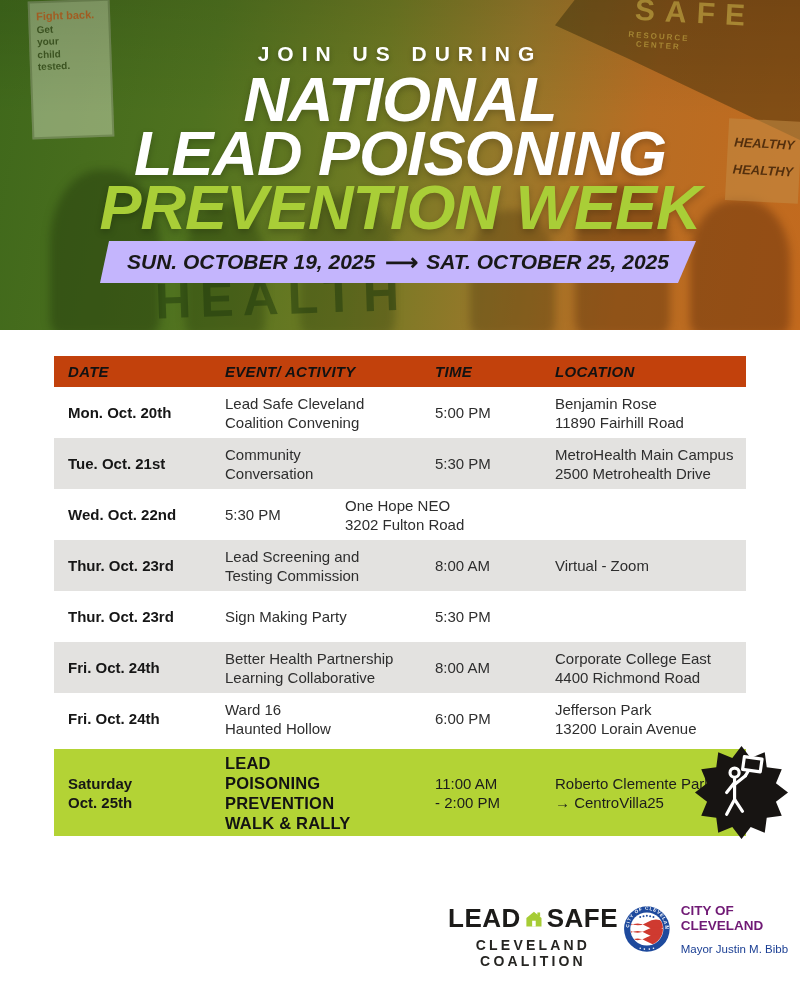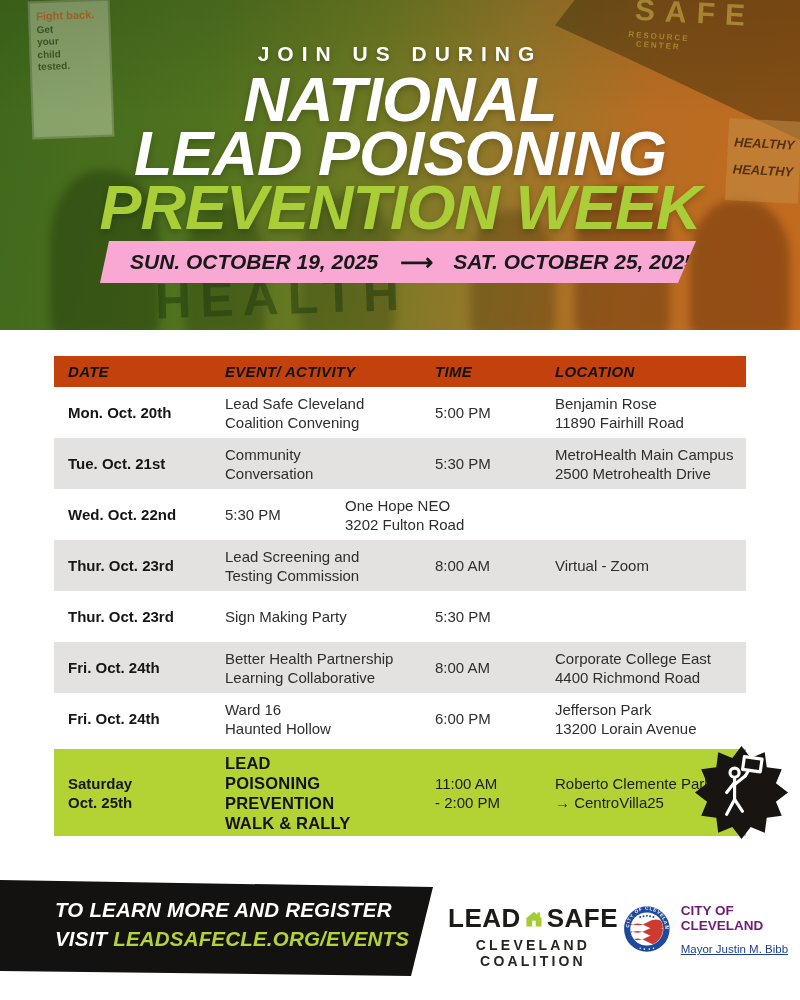--- a/index.html
+++ b/index.html
@@ -55,23 +55,23 @@
     text-shadow:0 2px 5px rgba(0,0,0,.25);
   }
   .title { position:absolute; left:0; top:72px; width:800px; text-align:center;
     font-style:italic; font-weight:800; line-height:54px; letter-spacing:-1px;
     text-shadow:0 3px 7px rgba(0,0,0,.22); }
   .t-white { color:#ffffff; font-size:63px; }
   .t-lime  { color:#a9ce37; font-size:63px; }
 
   .date-banner {
     position:absolute; left:100px; top:241px; width:596px; height:42px;
-    background:#f9a8d4; box-shadow:0 3px 8px rgba(0,0,0,.18);
+    background:#c4b5fd; box-shadow:0 3px 8px rgba(0,0,0,.18);
     clip-path:polygon(9px 0, 100% 0, calc(100% - 18px) 100%, 0 100%);
-    display:flex; align-items:center; justify-content:flex-end; gap:22px;
+    display:flex; align-items:center; justify-content:center; gap:10px;
     color:#191919; font-size:21px; font-weight:800; font-style:italic;
   }
   .date-banner .arrow { font-style:normal; font-size:23px; font-weight:bold; letter-spacing:-2px; }
 
   
   .schedule { position:absolute; left:54px; top:356px; width:692px; }
   .thead {
     display:flex; align-items:center; height:31px; background:#c2410c;
     font-size:15px; font-weight:800; font-style:italic; color:#121212; letter-spacing:.3px;
   }
@@ -106,21 +106,21 @@
   }
   .cta .url { color:#b3d335; }
 
   .leadsafe { position:absolute; left:448px; top:903px; width:170px; text-align:center; }
   .ls-words { display:flex; align-items:center; justify-content:center; gap:4px;
     font-size:26px; font-weight:800; color:#1c1b19; letter-spacing:.5px; }
   .ls-sub { margin-top:3px; font-size:14px; font-weight:bold; letter-spacing:3.2px; color:#262522; }
 
   .citylogo { position:absolute; left:622px; top:900px; display:flex; align-items:center; gap:9px; }
   .city-text .cname { font-size:13.5px; font-weight:800; color:#701a75; }
-  .city-text .cmayor { font-size:11.5px; color:#1b3f94; margin-top:10px;text-decoration:underline; }
+  .city-text .cmayor { font-size:11.5px; color:#1b3f94; margin-top:10px; }
 </style>
 </head>
 <body>
 
 <div class="page">
 
   <div class="hero">
     <div class="hero-bg"></div>
 
     <div class="blob b1"></div>
@@ -243,24 +243,20 @@
       <path d="M41,34 L41,55"></path>
       <path d="M41,38 L33,48"></path>
       <path d="M41,40 L52,31"></path>
       <path d="M41,55 L33,70"></path>
       <path d="M41,55 L49,67"></path>
       <path d="M52,31 L55,26"></path>
       <rect x="50" y="13" width="18" height="13" transform="rotate(8 59 19)"></rect>
     </g>
   </svg>
 
-  <div class="cta">
-    <div>TO LEARN MORE AND REGISTER</div>
-    <div><span>VISIT </span><span class="url">LEADSAFECLE.ORG/EVENTS</span></div>
-  </div>
 
   <div class="leadsafe">
     <div class="ls-words">
       <span>LEAD</span>
       <svg width="25" height="24" viewBox="0 0 26 24">
         <polygon fill="#a6cc35" points="2,23 2,10.5 13,1.5 24,10.5 24,23"></polygon>
         <rect fill="#a6cc35" x="18" y="2.5" width="4" height="6"></rect>
         <rect fill="#ffffff" x="10.4" y="14.5" width="5.2" height="8.5"></rect>
       </svg>
       <span>SAFE</span>

